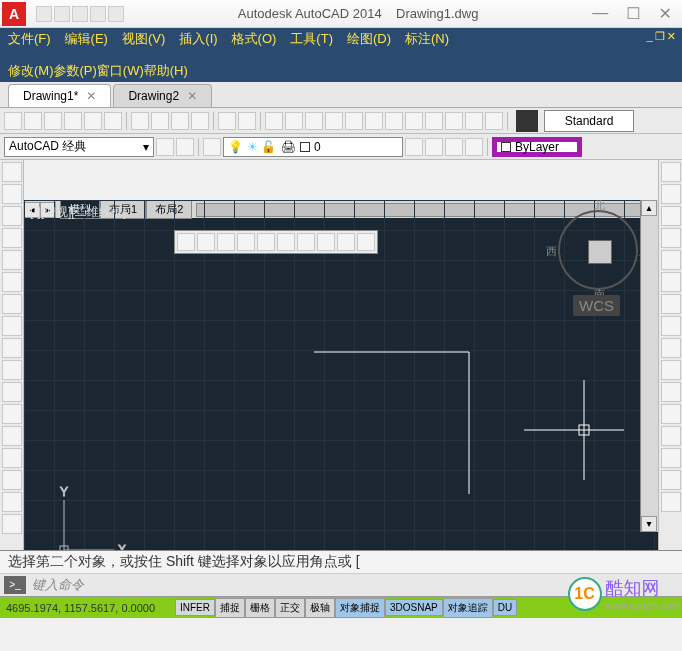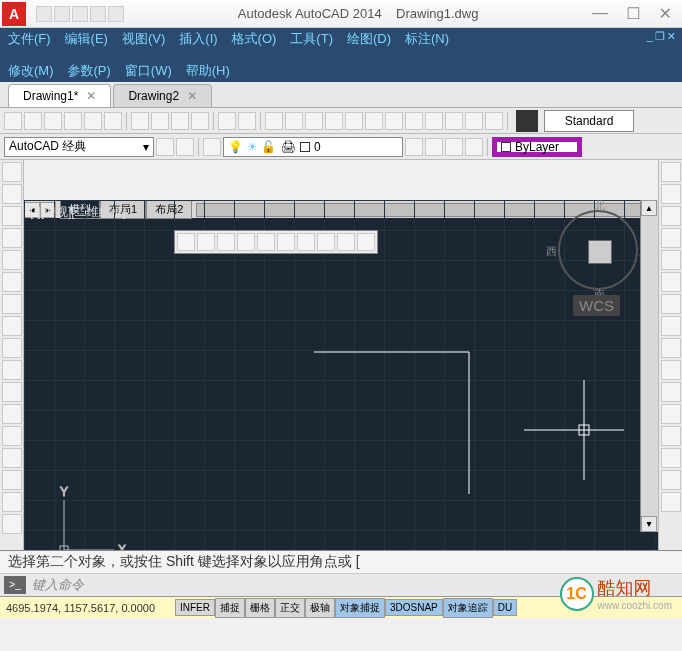--- a/index.html
+++ b/index.html
@@ -3,23 +3,23 @@
 <meta charset="utf-8">
 <style>
 * { margin: 0; padding: 0; box-sizing: border-box; font-family: "Microsoft YaHei", Arial, sans-serif; }
 body { width: 682px; height: 651px; background: #f0f0f0; font-size: 12px; overflow: hidden; position: relative; }
 .titlebar { height: 28px; background: linear-gradient(#fdfdfd,#f0f0f0); display: flex; align-items: center; padding: 0 2px; border-bottom: 1px solid #d0d0d0; }
 .logo { width: 24px; height: 24px; background: #d22; margin-right: 6px; display: flex; align-items: center; justify-content: center; color: #fff; font-weight: bold; font-size: 14px; }
 .qat { display: flex; gap: 2px; margin-left: 4px; }
 .qat .ico { width: 16px; height: 16px; background: #e8e8e8; border: 1px solid #ccc; }
 .title-text { flex: 1; text-align: center; color: #555; font-size: 13px; }
 .winbtns { display: flex; gap: 18px; color: #888; font-size: 16px; padding-right: 8px; }
-.menubar { background: #2a4b6f; color: #7dd3fc; padding: 2px 8px; display: flex; flex-wrap: wrap; gap: 14px; font-size: 13px; position: relative; }
+.menubar { background: #2a4b6f; color: #fde047; padding: 2px 8px; display: flex; flex-wrap: wrap; gap: 14px; font-size: 13px; position: relative; }
 .menubar .mdi { position: absolute; right: 6px; top: 2px; display: flex; gap: 2px; font-size: 11px; }
-.menurow2 { display: flex; gap: 14px; padding-left: 0; }
+.menurow2 { display: flex; padding-left: 0; }
 .tabstrip { height: 26px; background: #e8e8e8; display: flex; align-items: flex-end; padding-left: 8px; border-bottom: 1px solid #aaa; }
 .doctab { padding: 4px 14px; background: #fff; border: 1px solid #aaa; border-bottom: none; border-radius: 4px 4px 0 0; margin-right: 2px; display: flex; align-items: center; gap: 8px; font-size: 12px; }
 .doctab.inactive { background: #d8d8d8; }
 .doctab .x { color: #888; cursor: pointer; }
 .toolbar1, .toolbar2 { height: 26px; background: #eaeaea; border-bottom: 1px solid #bbb; display: flex; align-items: center; padding: 0 4px; gap: 2px; overflow: hidden; }
 .tbtn { width: 18px; height: 18px; background: #f4f4f4; border: 1px solid #c8c8c8; flex-shrink: 0; }
 .tsep { width: 1px; height: 18px; background: #bbb; margin: 0 2px; }
 .wsdrop { width: 150px; height: 20px; border: 1px solid #888; background: #fff; padding: 0 4px; font-size: 12px; display: flex; align-items: center; justify-content: space-between; }
 .layerdrop { width: 180px; height: 20px; border: 1px solid #888; background: #fff; display: flex; align-items: center; padding: 0 4px; gap: 4px; }
 .bylayer { width: 90px; height: 20px; border: 5px solid #a21caf; background: #fff; display: flex; align-items: center; padding: 0 4px; }
@@ -41,25 +41,25 @@
 .sbtn { width: 16px; height: 16px; background: #e8e8e8; border: 1px solid #999; text-align: center; line-height: 14px; font-size: 10px; }
 .mtabs { display: flex; margin-left: 4px; }
 .mtab { padding: 1px 8px; background: #d0d0d0; border: 1px solid #888; font-size: 11px; }
 .mtab.active { background: #1a2733; color: #fff; }
 .scrollv { position: absolute; right: 0; top: 0; width: 18px; height: calc(100% - 18px); background: #d8d8d8; display: flex; flex-direction: column; border-left: 1px solid #888; }
 .cmdarea { background: #f4f4f4; border-top: 1px solid #888; }
 .cmdhist { padding: 2px 8px; font-size: 14px; color: #333; white-space: nowrap; overflow: hidden; }
 .cmdline { display: flex; align-items: center; background: #e8e8e8; padding: 2px 4px; border-top: 1px solid #ccc; }
 .cmdicon { width: 22px; height: 18px; background: #666; color:#fff; font-size:10px; text-align:center; line-height:18px; margin-right: 6px; }
 .cmdinput { flex: 1; font-style: italic; color: #888; font-size: 13px; }
-.statusbar { height: 22px; background: #fef9c3; border-top: 1px solid #999; display: flex; align-items: center; font-size: 11px; overflow: hidden; }
+.statusbar { height: 22px; background: #84cc16; border-top: 1px solid #999; display: flex; align-items: center; font-size: 11px; overflow: hidden; }
 .coords { padding: 0 6px; color: #333; width: 175px; }
 .stbtn { padding: 2px 4px; border: 1px solid #999; background: #d8d8d8; font-size: 10px; text-align: center; }
 .stbtn.on { background: #9fc5e8; }
-.watermark { position: absolute; right: 10px; bottom: 40px; display: flex; align-items: center; gap: 4px; color: #888; font-size: 16px; }
+.watermark { position: absolute; right: 2px; bottom: 40px; display: flex; align-items: center; gap: 4px; color: #888; font-size: 16px; }
 .wmcircle { width: 34px; height: 34px; border: 2px solid #3a8; border-radius: 50%; display: flex; align-items: center; justify-content: center; color: #f80; font-weight: bold; background:#fff; }
 </style>
 </head>
 <body>
 
 <div class="titlebar">
   <div class="logo">A</div>
   <div class="qat">
     <div class="ico"></div>
     <div class="ico"></div>
@@ -290,16 +290,16 @@
   <div class="stbtn">极轴</div>
   <div class="stbtn on">对象捕捉</div>
   <div class="stbtn on">3DOSNAP</div>
   <div class="stbtn on">对象追踪</div>
   <div class="stbtn on">DU</div>
 </div>
 
 <div class="watermark">
   <div class="wmcircle">1C</div>
   <div>
-    <div style="font-size:18px;color:#c2410c">酷知网</div>
+    <div style="font-size:18px;color:#8b5cf6">酷知网</div>
     <div style="font-size:10px;color:#aaa">www.coozhi.com</div>
   </div>
 </div>
 
 </body></html>

